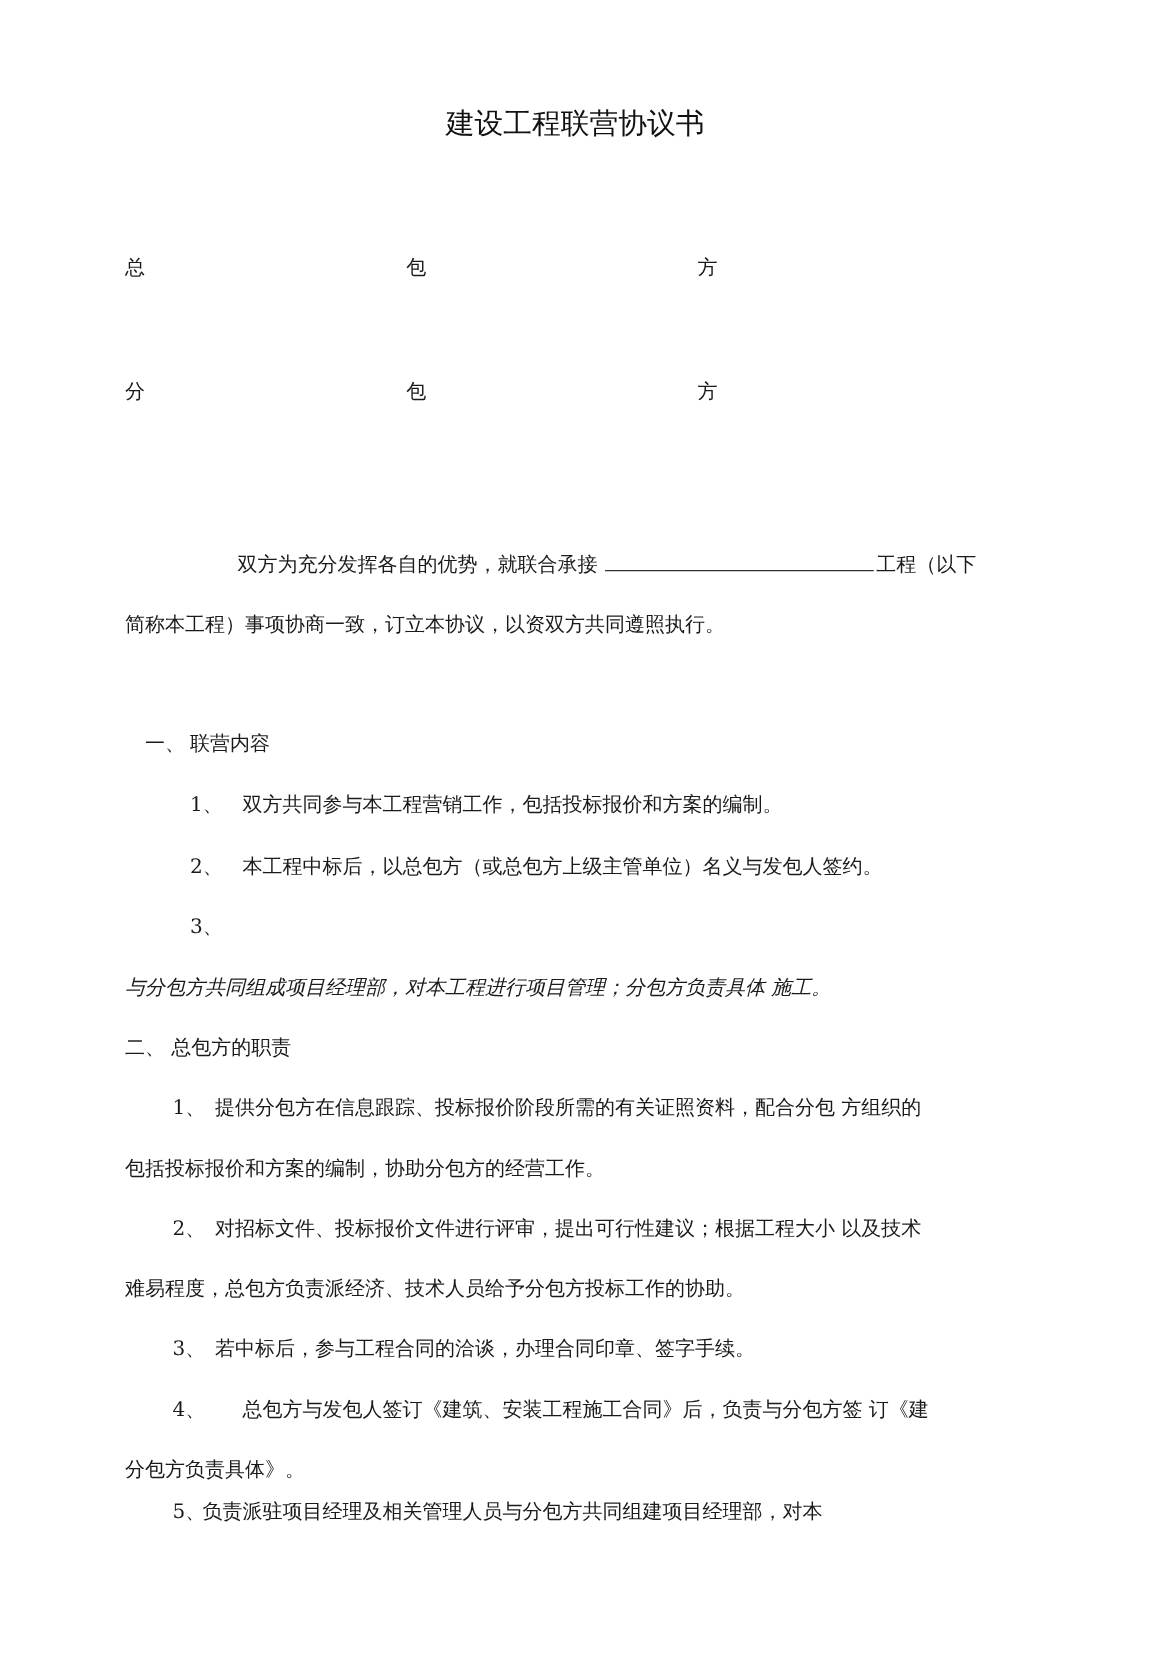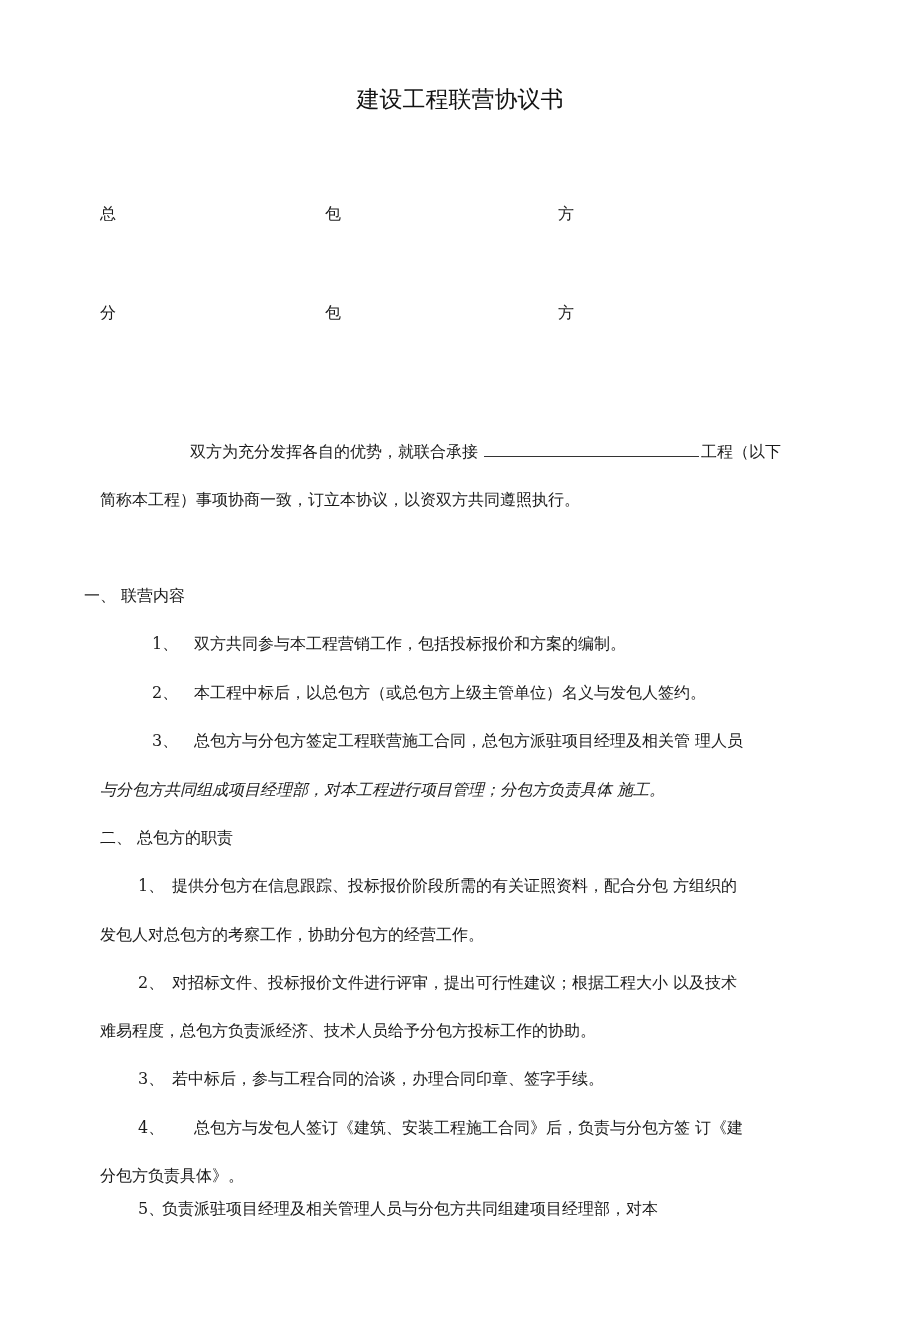--- a/index.html
+++ b/index.html
@@ -24,37 +24,36 @@
 
   <span class="t" style="left:100px; top:303px;">分</span>
   <span class="t" style="left:325px; top:303px;">包</span>
   <span class="t" style="left:558px; top:303px;">方</span>
 
   <div class="t" style="left:146px; top:442px;margin-left:44px;">
     <span>双方为充分发挥各自的优势，就联合承接</span><span class="blank"></span><span>工程（以下</span>
   </div>
   <div class="t" style="left:100px; top:490px;">简称本工程）事项协商一致，订立本协议，以资双方共同遵照执行。</div>
 
-  <div class="t" style="left:84px; top:586px;">一、 联营内容</div>
+  <div class="t" style="left:116px; top:586px;font-family:Liberation Serif, serif;">一、 联营内容</div>
 
   <span class="t" style="left:152px; top:634px;">1、</span>
   <span class="t" style="left:194px; top:634px;">双方共同参与本工程营销工作，包括投标报价和方案的编制。</span>
 
   <span class="t" style="left:152px; top:683px;">2、</span>
   <span class="t" style="left:194px; top:683px;">本工程中标后，以总包方（或总包方上级主管单位）名义与发包人签约。</span>
 
   <span class="t" style="left:152px; top:731px;">3、</span>
-  <span class="t" style="left:194px; top:731px;">总包方与分包方签定工程联营施工合同，总包方派驻项目经理及相关管 理人员</span>
   <span class="t" style="left:100px; top:780px;font-style:italic;">与分包方共同组成项目经理部，对本工程进行项目管理；分包方负责具体 施工。</span>
 
   <div class="t" style="left:100px; top:828px;">二、 总包方的职责</div>
 
   <span class="t" style="left:138px; top:876px;">1、</span>
   <span class="t" style="left:172px; top:876px;">提供分包方在信息跟踪、投标报价阶段所需的有关证照资料，配合分包 方组织的</span>
-  <span class="t" style="left:100px; top:925px;">发包人对总包方的考察工作，协助分包方的经营工作。</span>
+  <span class="t" style="left:100px; top:925px;">包括投标报价和方案的编制，协助分包方的经营工作。</span>
 
   <span class="t" style="left:138px; top:973px;">2、</span>
   <span class="t" style="left:172px; top:973px;">对招标文件、投标报价文件进行评审，提出可行性建议；根据工程大小 以及技术</span>
   <span class="t" style="left:100px; top:1021px;">难易程度，总包方负责派经济、技术人员给予分包方投标工作的协助。</span>
 
   <span class="t" style="left:138px; top:1069px;">3、</span>
   <span class="t" style="left:172px; top:1069px;">若中标后，参与工程合同的洽谈，办理合同印章、签字手续。</span>
 
   <span class="t" style="left:138px; top:1118px;">4、</span>
   <span class="t" style="left:194px; top:1118px;">总包方与发包人签订《建筑、安装工程施工合同》后，负责与分包方签 订《建</span>

